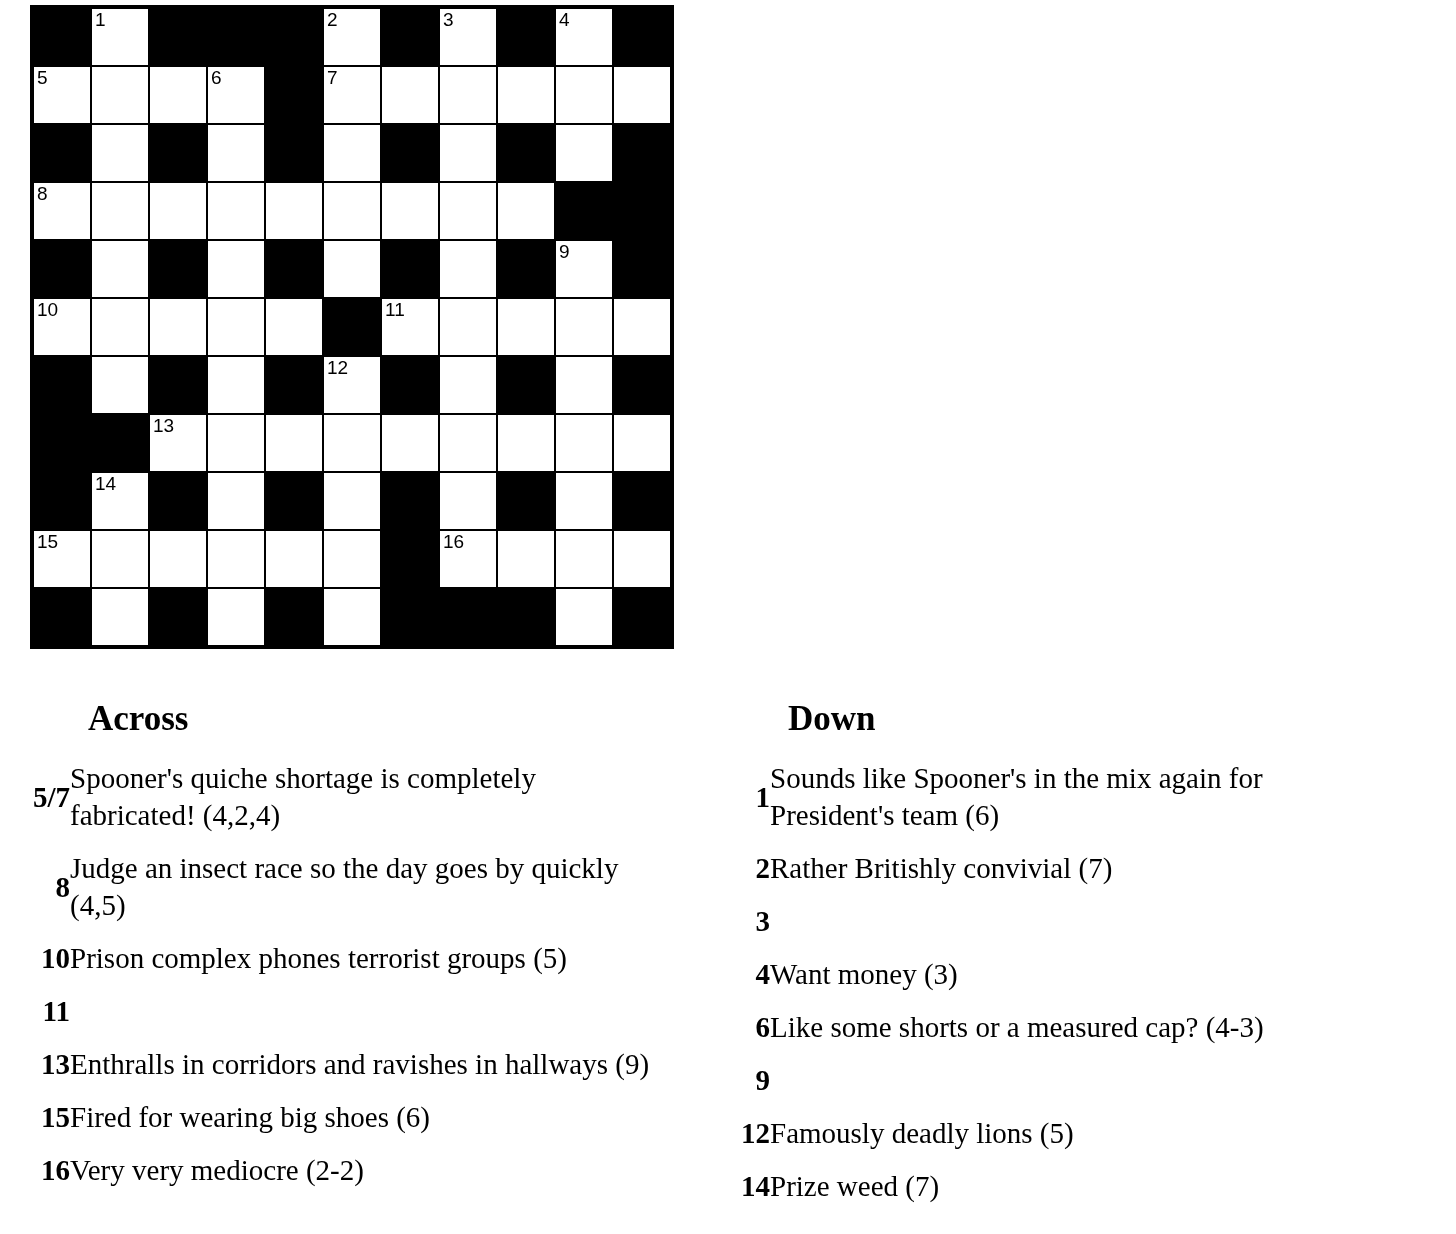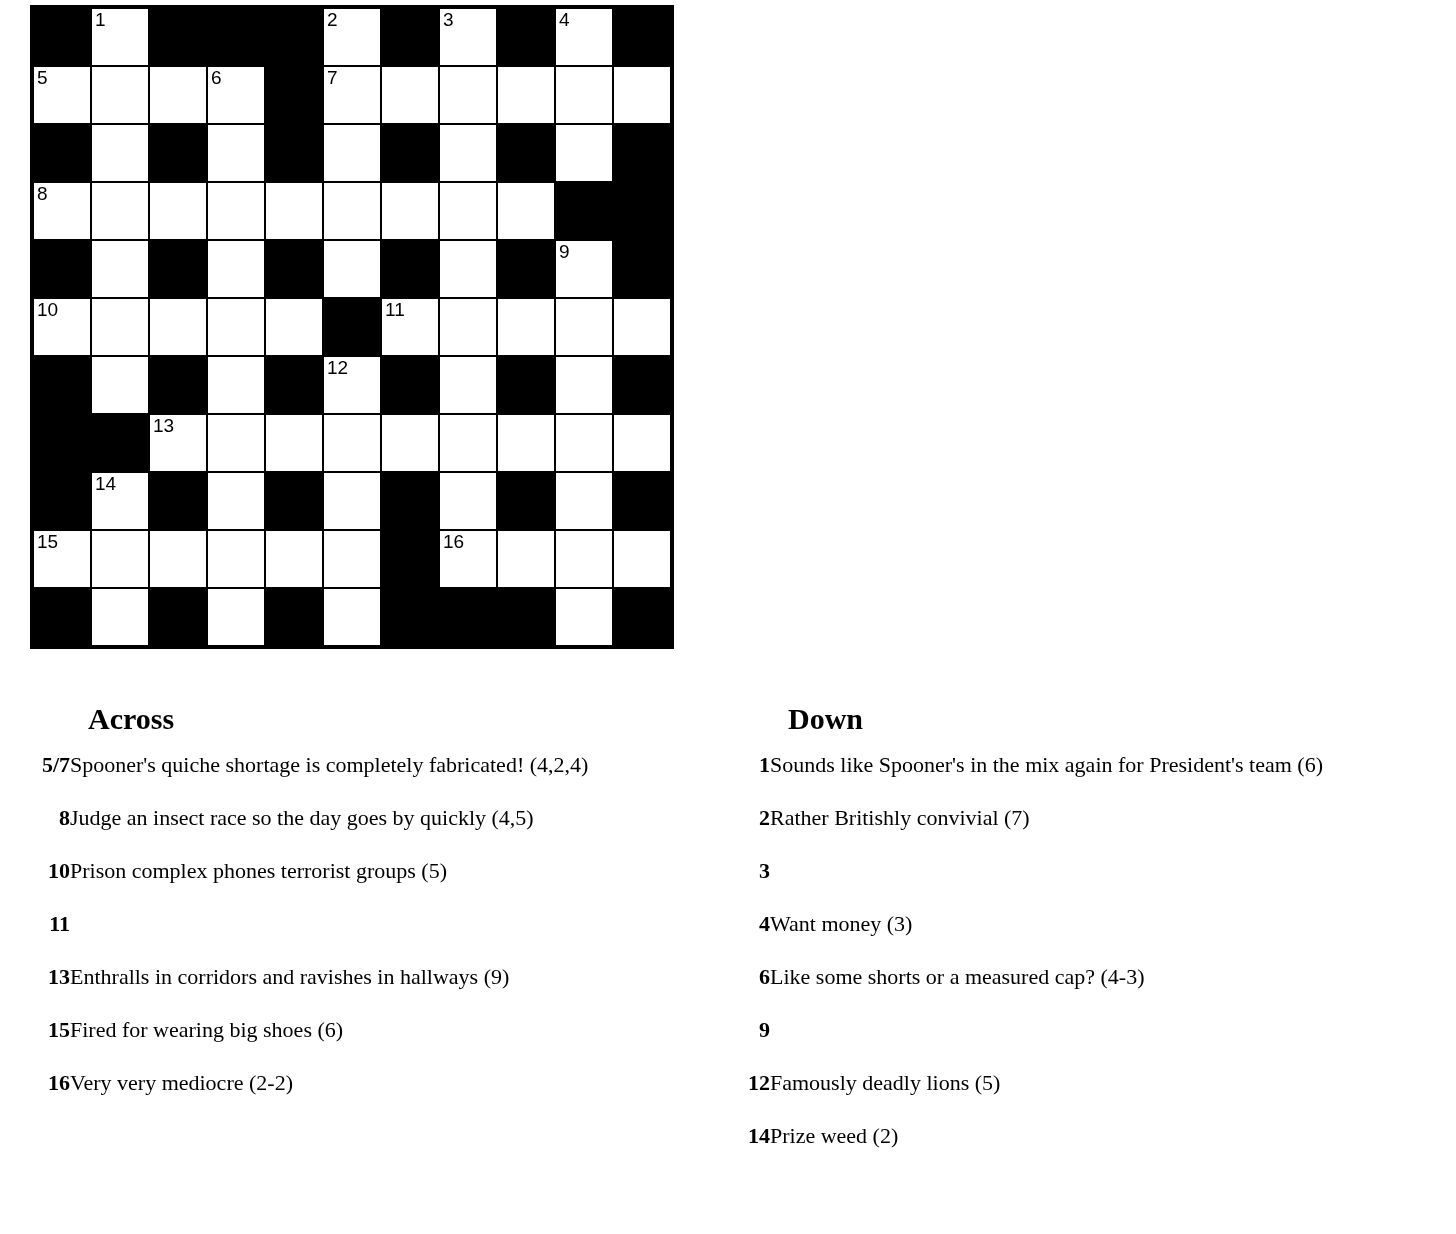--- a/index.html
+++ b/index.html
@@ -43,30 +43,30 @@
   
   .clues-col {
     position: absolute;
     top: 700px;
     width: 650px;
   }
   .clues-col.across { left: 30px; }
   .clues-col.down   { left: 730px; }
 
   .clues-header {
-    font-size: 30px;
+    font-size: 35px;
     font-weight: bold;
     line-height: 38px;
-    margin: 0 0 8px 58px;
+    margin: 0 0 22px 58px;
   }
   .clue {
     display: flex;
-    align-items: flex-start;
+    align-items: center;
     margin-bottom: 16px;
-    font-size: 22px;
+    font-size: 29px;
     line-height: 37px;
   }
   .clue-num {
     flex: none;
     width: 40px;
     text-align: right;
     font-weight: bold;
     white-space: nowrap;
   }
   .clue-text {
@@ -289,16 +289,16 @@
       </div>
       <div class="clue">
         <div class="clue-num">9</div>
       </div>
       <div class="clue">
         <div class="clue-num">12</div>
         <div class="clue-text">Famously deadly lions (5)</div>
       </div>
       <div class="clue">
         <div class="clue-num">14</div>
-        <div class="clue-text">Prize weed (2)</div>
+        <div class="clue-text">Prize weed (7)</div>
       </div>
     </div>
 </div>
 
 </body></html>

